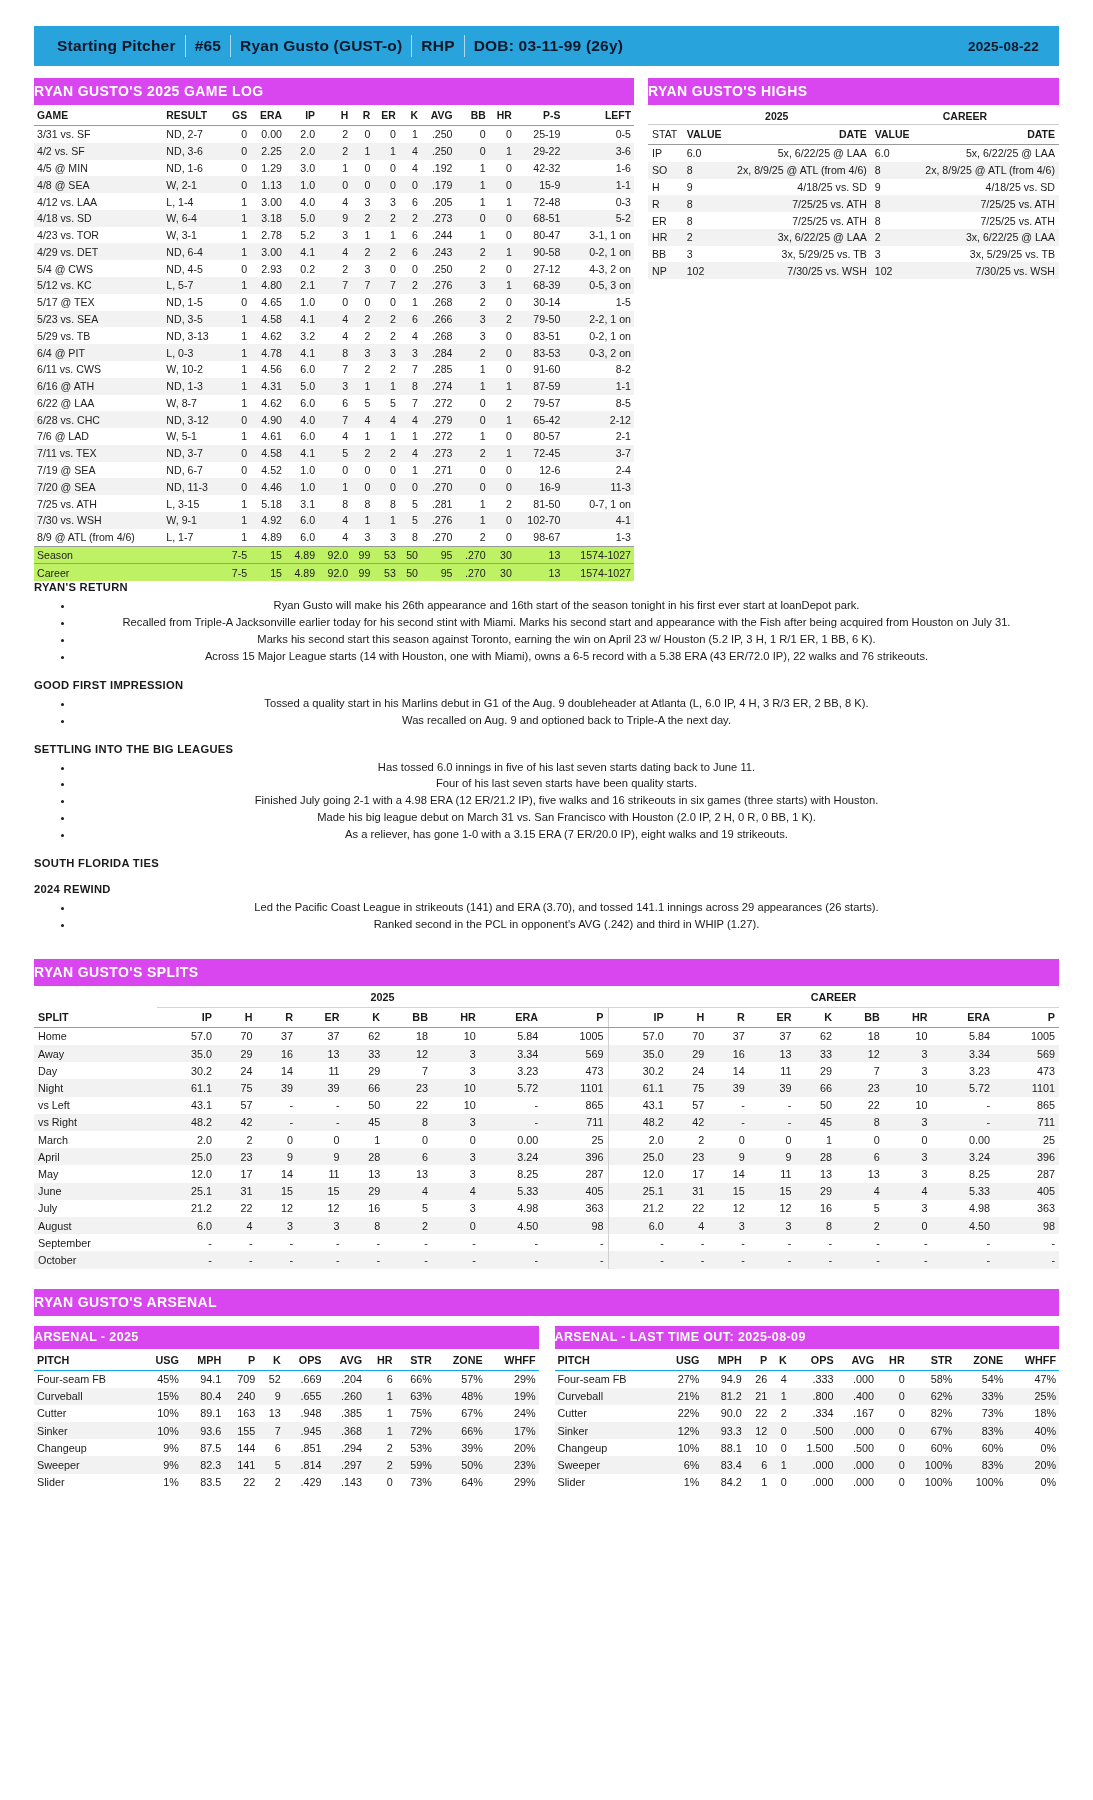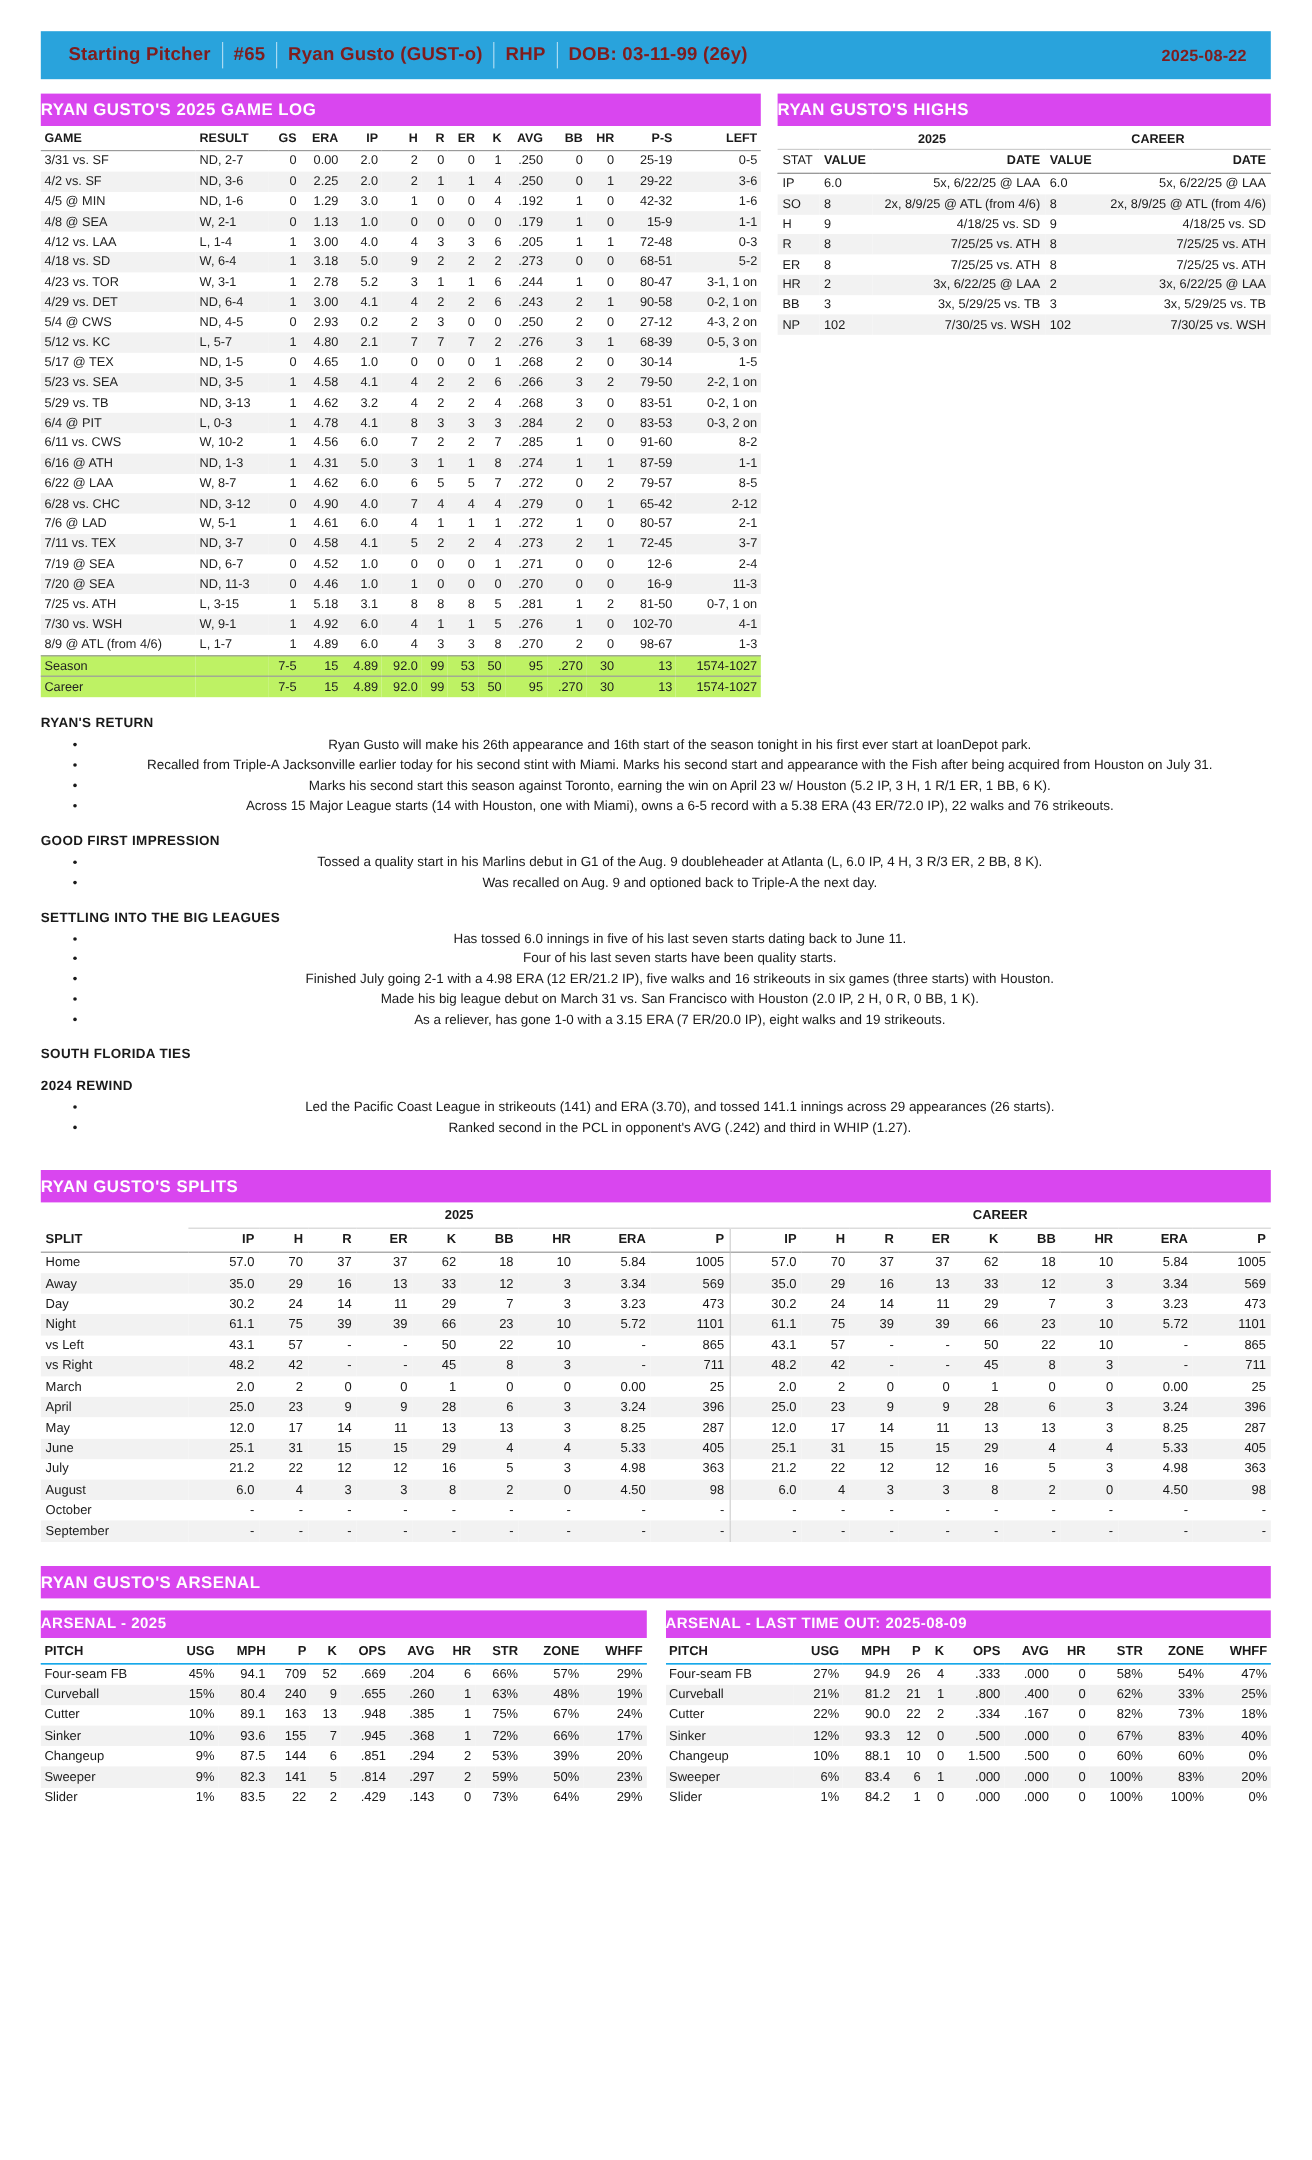--- a/index.html
+++ b/index.html
@@ -9,21 +9,21 @@
     width: 1093px;
     background: #ffffff;
     font-family: "Liberation Sans", sans-serif;
     color: #1a1a1a;
   }
   .page { width: 1093px; padding: 26px 34px 20px 34px; }
 
   
   .header-bar {
     background: #29A3DC;
-    color: #7f1d1d;
+    color: #0f172a;
     height: 40px;
     display: flex;
     align-items: center;
     padding: 16px 14px;
     font-weight: bold;
     font-size: 15.5px;
     letter-spacing: .2px;
   }
   .header-bar .seg { padding: 0 9px; white-space: nowrap; }
   .header-bar .divider {
@@ -68,21 +68,21 @@
   .hi .grp th { text-align: center; border-bottom: 1px solid #cdcdcd; padding-bottom: 2px; }
   .hi .sub th { border-bottom: 1px solid #9a9a9a; }
   .hi td { padding: 2.4px 4px; white-space: nowrap; }
   .hi tbody tr:nth-child(even) { background: #f2f2f2; }
   .hi .stat { text-align: left; font-weight: normal; }
   .hi .val { text-align: left; }
   .hi .dt { text-align: right; }
   .hi .two-line { line-height: 1.05; }
 
   
-  .notes { margin-top: 16px; }
+  .notes { margin-top: 0; }
   .note-h {
     font-weight: bold; font-size: 11.2px; letter-spacing: .3px;
     margin: 14px 0 5px 0;
   }
   .note-h:first-child { margin-top: 0; }
   .notes ul { margin: 0 0 0 26px; padding: 0 0 0 14px; }
   .notes li { font-size: 11.2px; line-height: 1.42; margin-bottom: 1px; text-align: center; }
 
   
   .splits-wrap { margin-top: 26px; }
@@ -976,42 +976,42 @@
             <td>4</td>
             <td>3</td>
             <td>3</td>
             <td>8</td>
             <td>2</td>
             <td>0</td>
             <td>4.50</td>
             <td>98</td>
           </tr>
           <tr>
+            <td class="l">September</td>
+            <td>-</td>
+            <td>-</td>
+            <td>-</td>
+            <td>-</td>
+            <td>-</td>
+            <td>-</td>
+            <td>-</td>
+            <td>-</td>
+            <td>-</td>
+            <td class="sep">-</td>
+            <td>-</td>
+            <td>-</td>
+            <td>-</td>
+            <td>-</td>
+            <td>-</td>
+            <td>-</td>
+            <td>-</td>
+            <td>-</td>
+          </tr>
+          <tr>
             <td class="l">October</td>
-            <td>-</td>
-            <td>-</td>
-            <td>-</td>
-            <td>-</td>
-            <td>-</td>
-            <td>-</td>
-            <td>-</td>
-            <td>-</td>
-            <td>-</td>
-            <td class="sep">-</td>
-            <td>-</td>
-            <td>-</td>
-            <td>-</td>
-            <td>-</td>
-            <td>-</td>
-            <td>-</td>
-            <td>-</td>
-            <td>-</td>
-          </tr>
-          <tr>
-            <td class="l">September</td>
             <td>-</td>
             <td>-</td>
             <td>-</td>
             <td>-</td>
             <td>-</td>
             <td>-</td>
             <td>-</td>
             <td>-</td>
             <td>-</td>
             <td class="sep">-</td>

